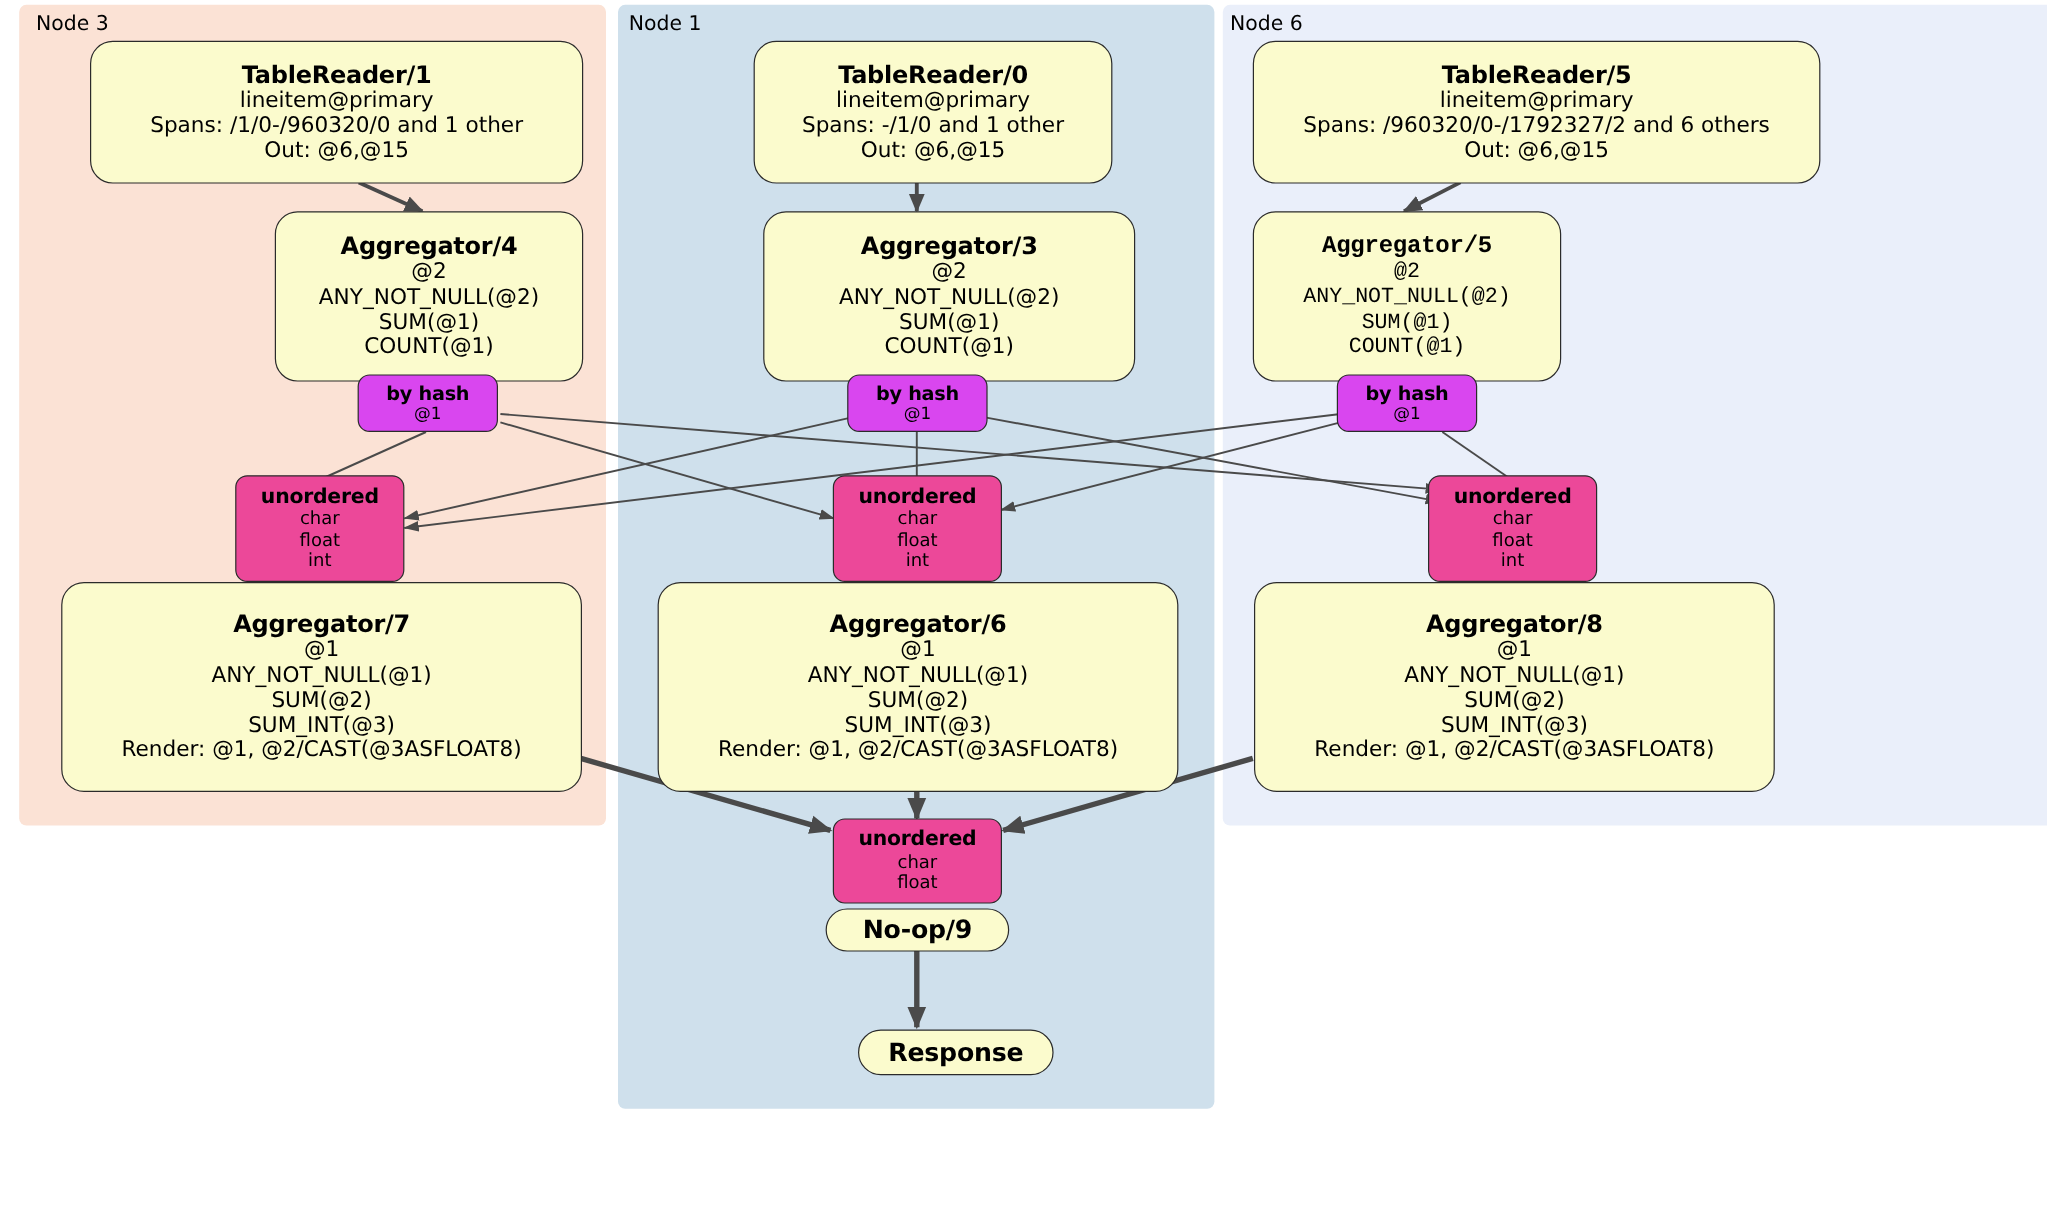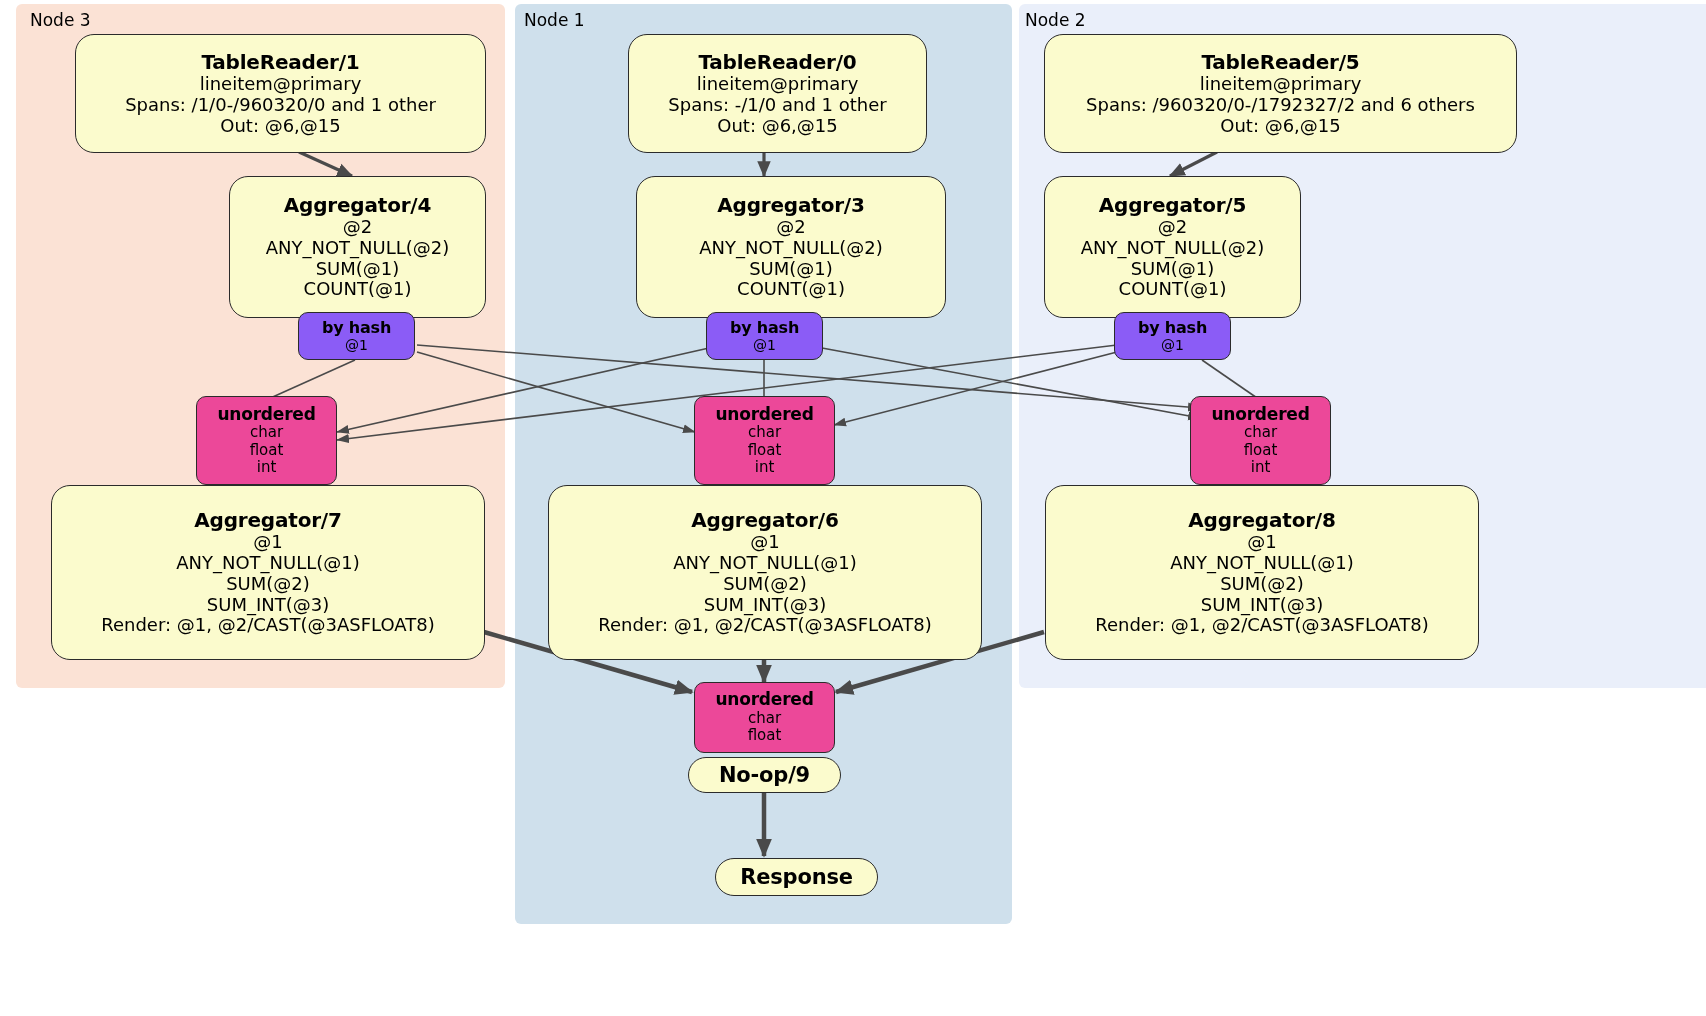--- a/index.html
+++ b/index.html
@@ -38,21 +38,21 @@
     justify-content: center;
     text-align: center;
     border: 1.6px solid #2b2b2b;
     border-radius: 19px;
     line-height: 1.16;
   }
   .box.proc {
     background: #fbfbcd;
   }
   .box.router {
-    background: #8b5cf6;
+    background: #d946ef;
     border-radius: 10px;
   }
   .box.sync {
     background: #ec4899;
     border-radius: 10px;
   }
   .box .ttl {
     font-weight: bold;
     font-size: 20px;
     color: #000;
@@ -84,21 +84,21 @@
 <body>
 
 <div id="canvas">
 
   <div class="cluster" style="left:4px; top:4px; width:489px; height:684px; background:#fbe2d5;"></div>
   <div class="cluster" style="left:503px; top:4px; width:497px; height:920px; background:#cfe0ec;"></div>
   <div class="cluster" style="left:1007px; top:4px; width:695px; height:684px; background:#eaeffa;"></div>
 
   <div class="cluster-label" style="left:18px; top:12px;">Node 3</div>
   <div class="cluster-label" style="left:512px; top:12px;">Node 1</div>
-  <div class="cluster-label" style="left:1013px; top:12px;">Node 2</div>
+  <div class="cluster-label" style="left:1013px; top:12px;">Node 6</div>
 
   <svg id="edges" viewBox="0 0 1706 1016">
     <defs>
       <marker id="ar-thin" markerWidth="9" markerHeight="9" refX="7.5" refY="3.2" orient="auto" markerUnits="strokeWidth">
         <path d="M0,0.4 L8,3.2 L0,6 z" fill="#4a4a4a"></path>
       </marker>
       <marker id="ar-med" markerWidth="6" markerHeight="6" refX="4.6" refY="2.4" orient="auto" markerUnits="strokeWidth">
         <path d="M0,0.3 L5,2.4 L0,4.5 z" fill="#4a4a4a"></path>
       </marker>
       <marker id="ar-thick" markerWidth="5" markerHeight="5" refX="3.8" refY="2" orient="auto" markerUnits="strokeWidth">
@@ -217,21 +217,21 @@
     <div class="ttl">Response</div>
   </div>
 
   <div class="box proc" style="left:1032px; top:34px; width:473px; height:119px;">
     <div class="ttl">TableReader/5</div>
     <div class="ln">lineitem@primary</div>
     <div class="ln">Spans: /960320/0-/1792327/2 and 6 others</div>
     <div class="ln">Out: @6,@15</div>
   </div>
 
-  <div class="box proc" style="left:1032px; top:176px; width:257px; height:142px;">
+  <div class="box proc" style="left:1032px; top:176px; width:257px; height:142px;font-family:Liberation Mono, monospace;">
     <div class="ttl">Aggregator/5</div>
     <div class="ln">@2</div>
     <div class="ln">ANY_NOT_NULL(@2)</div>
     <div class="ln">SUM(@1)</div>
     <div class="ln">COUNT(@1)</div>
   </div>
 
   <div class="box router" style="left:1102px; top:312px; width:117px; height:48px;">
     <div class="ttl">by hash</div>
     <div class="ln">@1</div>

